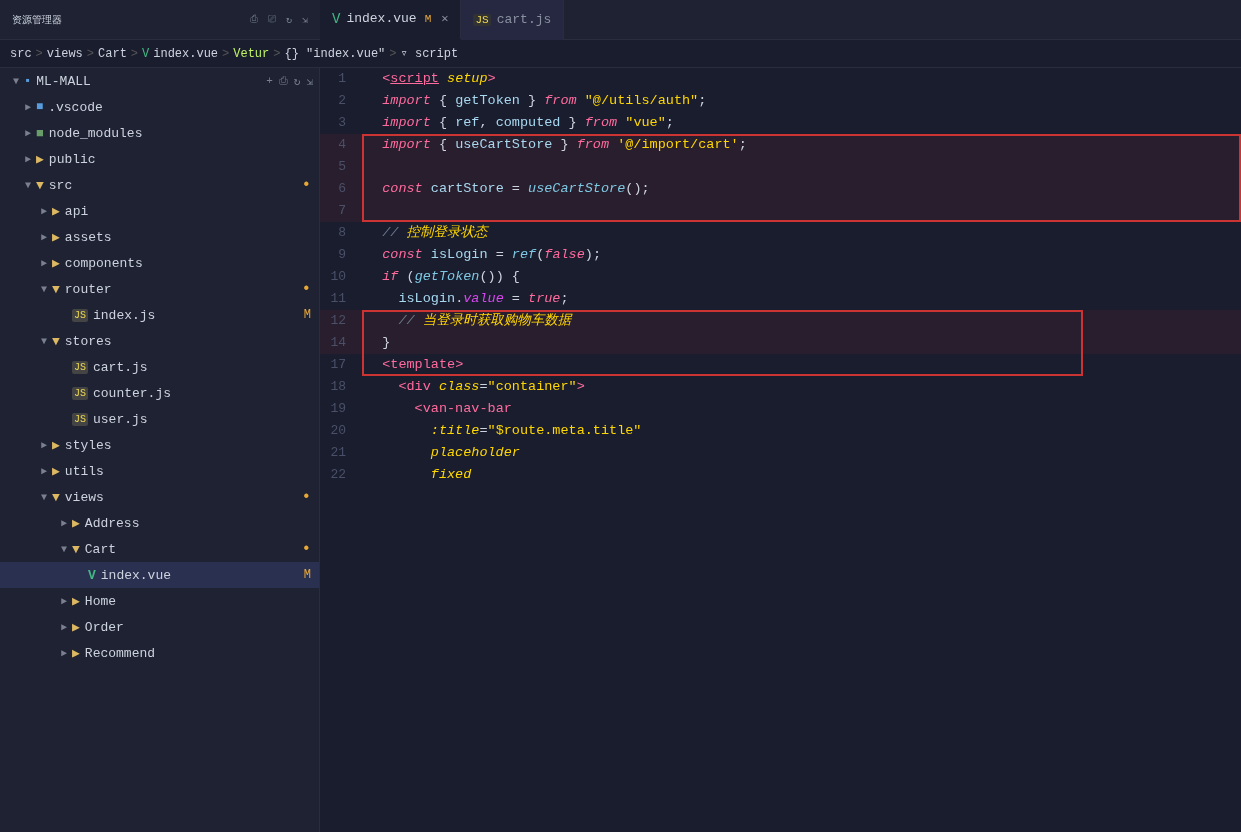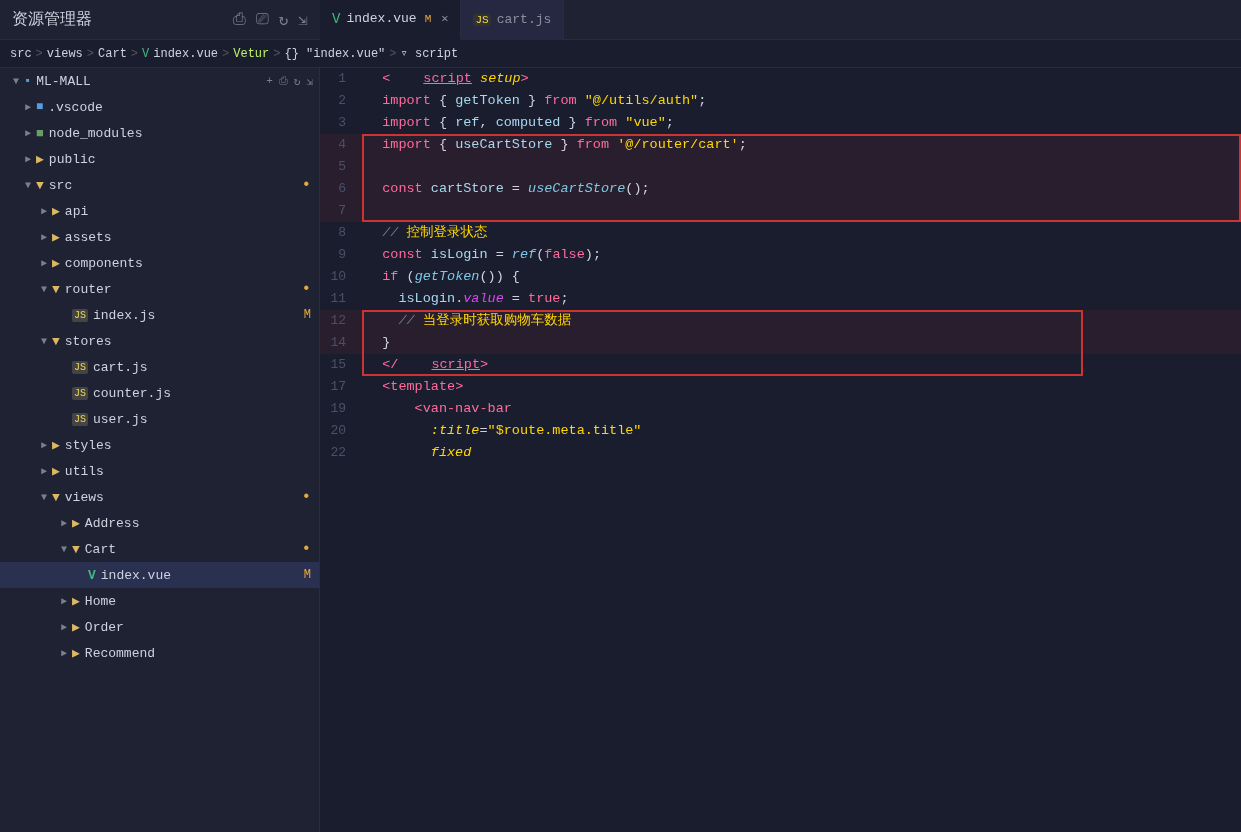--- a/index.html
+++ b/index.html
@@ -24,21 +24,21 @@
     .title-bar-left {
       width: 320px;
       padding: 0 12px;
       color: #cdd3de;
       font-size: 13px;
       display: flex;
       align-items: center;
       justify-content: space-between;
     }
     .title-bar-left span {
-      font-size: 16px;
+      font-size: 10px;
     }
     .title-bar-icons {
       display: flex;
       gap: 10px;
       color: #7a8090;
     }
     .title-bar-tabs {
       display: flex;
       align-items: center;
       flex: 1;
@@ -153,36 +153,35 @@
       user-select: none;
     }
     .line-content {
       padding-left: 4px;
       white-space: pre;
       font-size: 13.5px;
       color: #cdd3de;
     }
 
     
-    .kw { color: #ff6b9d; }                            
+    .kw { color: #ff6b9d; font-style: italic; }                            
     .str { color: #ffd700; }
     .fn { color: #7ec8e3; font-style: italic; }         
     .var { color: #a8d8f0; }                            
     .punc { color: #cdd3de; }
     .comment { color: #6a7a8a; font-style: italic; }
-    .comment-zh { color: #ffd700; } 
+    .comment-zh { color: #ffd700; font-style: italic; } 
     .tag { color: #ff6b9d; }
     .tag-name { color: #ff6b9d; }
     .attr { color: #ffd700; font-style: italic; }
     .attr-val { color: #d946ef; font-style: italic; }
     .script-tag { 
       color: #ff6b9d; 
       text-decoration: underline;
       text-decoration-color: #ff6b9d;
-      margin-left: 33px;
     }
     .code-line.hl-bg { background: rgba(180, 40, 40, 0.1); }
 
     .editor-wrapper {
       position: relative;
     }
 
     .red-outline {
       position: absolute;
       border: 2px solid #cc3333;
@@ -410,21 +409,21 @@
             <span class="line-content">  <span class="kw">import</span> <span class="punc">{ </span><span class="var">getToken</span><span class="punc"> } </span><span class="kw">from</span> <span class="str">"@/utils/auth"</span><span class="punc">;</span></span>
           </div>
 
           <div class="code-line">
             <span class="line-number">3</span>
             <span class="line-content">  <span class="kw">import</span> <span class="punc">{ </span><span class="var">ref</span><span class="punc">, </span><span class="var">computed</span><span class="punc"> } </span><span class="kw">from</span> <span class="str">"vue"</span><span class="punc">;</span></span>
           </div>
 
           <div class="code-line hl-bg">
             <span class="line-number">4</span>
-            <span class="line-content">  <span class="kw">import</span> <span class="punc">{ </span><span class="var">useCartStore</span><span class="punc"> } </span><span class="kw">from</span> <span class="str">'@/router/cart'</span><span class="punc">;</span></span>
+            <span class="line-content">  <span class="kw">import</span> <span class="punc">{ </span><span class="var">useCartStore</span><span class="punc"> } </span><span class="kw">from</span> <span class="str">'@/import/cart'</span><span class="punc">;</span></span>
           </div>
 
           <div class="code-line hl-bg">
             <span class="line-number">5</span>
             <span class="line-content"> </span>
           </div>
 
           <div class="code-line hl-bg">
             <span class="line-number">6</span>
             <span class="line-content">  <span class="kw">const</span> <span class="var">cartStore</span> <span class="punc">= </span><span class="fn">useCartStore</span><span class="punc">();</span></span>
@@ -459,42 +458,46 @@
             <span class="line-number">12</span>
             <span class="line-content">    <span class="comment">// </span><span class="comment-zh">当登录时获取购物车数据</span></span>
           </div>
 
 
           <div class="code-line hl-bg">
             <span class="line-number">14</span>
             <span class="line-content">  <span class="punc">}</span></span>
           </div>
 
-          <div class="code-line">
-            <span class="line-number">15</span>
-            <span class="line-content">  <span class="tag">&lt;/</span><span class="script-tag">script</span><span class="tag">&gt;</span></span>
-          </div>
 
 
           <div class="code-line">
             <span class="line-number">17</span>
             <span class="line-content">  <span class="tag">&lt;</span><span class="tag-name">template</span><span class="tag">&gt;</span></span>
           </div>
 
+          <div class="code-line">
+            <span class="line-number">18</span>
+            <span class="line-content">    <span class="tag">&lt;</span><span class="tag-name">div</span> <span class="attr">class</span><span class="punc">=</span><span class="str">"container"</span><span class="tag">&gt;</span></span>
+          </div>
 
           <div class="code-line">
             <span class="line-number">19</span>
             <span class="line-content">      <span class="tag">&lt;</span><span class="tag-name">van-nav-bar</span></span>
           </div>
 
           <div class="code-line">
             <span class="line-number">20</span>
             <span class="line-content">        <span class="attr">:title</span><span class="punc">=</span><span class="str">"$route.meta.title"</span></span>
           </div>
 
+          <div class="code-line">
+            <span class="line-number">21</span>
+            <span class="line-content">        <span class="attr">placeholder</span></span>
+          </div>
 
           <div class="code-line">
             <span class="line-number">22</span>
             <span class="line-content">        <span class="attr">fixed</span></span>
           </div>
 
         </div>
       </div>
     </div>
 

